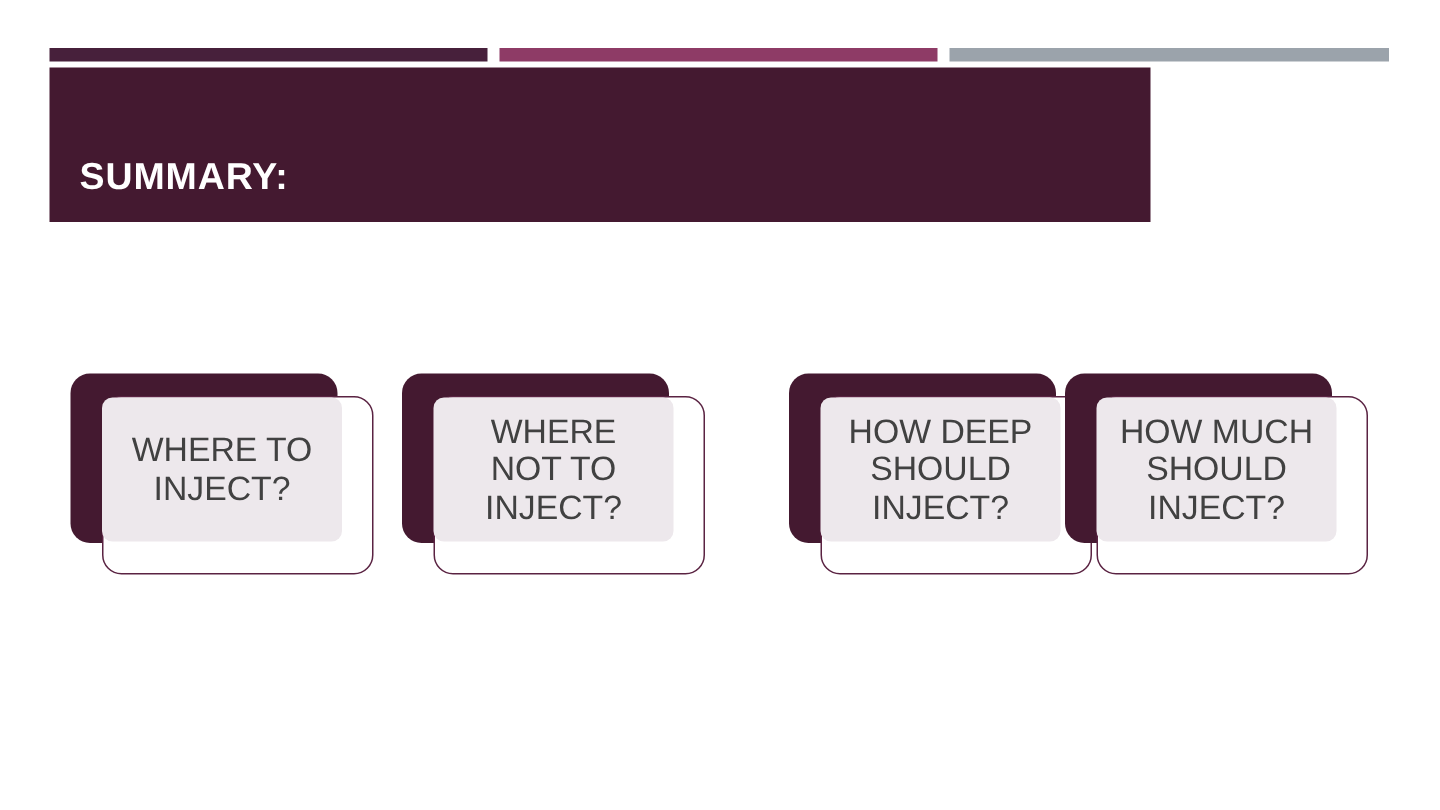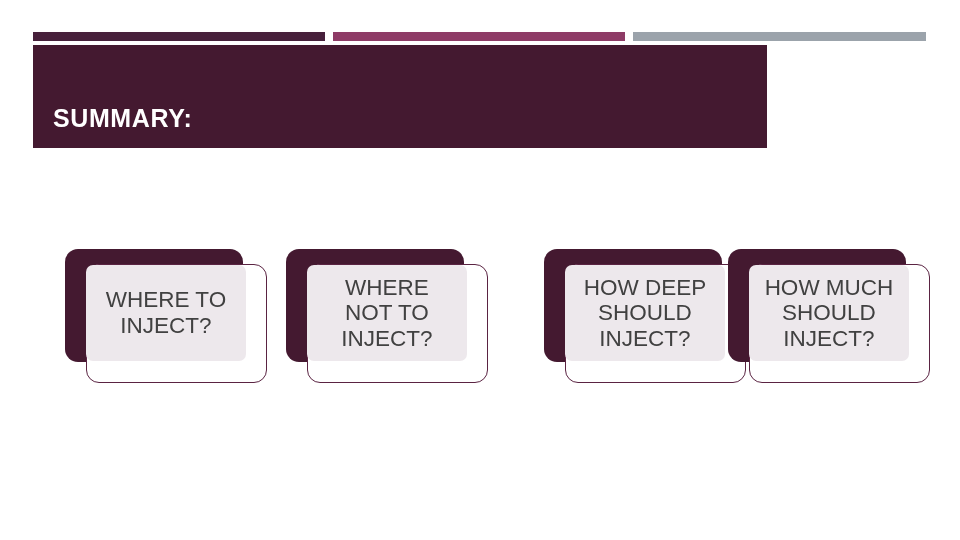--- a/index.html
+++ b/index.html
@@ -72,21 +72,21 @@
     letter-spacing: 0.6px;
     font-family: "Liberation Sans", sans-serif;
     font-stretch: condensed;
     line-height: 1;
     white-space: nowrap;
   }
 
   
   .card-row {
     position: absolute;
-    left: 18px;
+    left: 0;
     top: 0;
     width: 828px;
     height: 540px;
   }
 
   .card {
     position: absolute;
     top: 249px;
     width: 204px;
     height: 136px;

